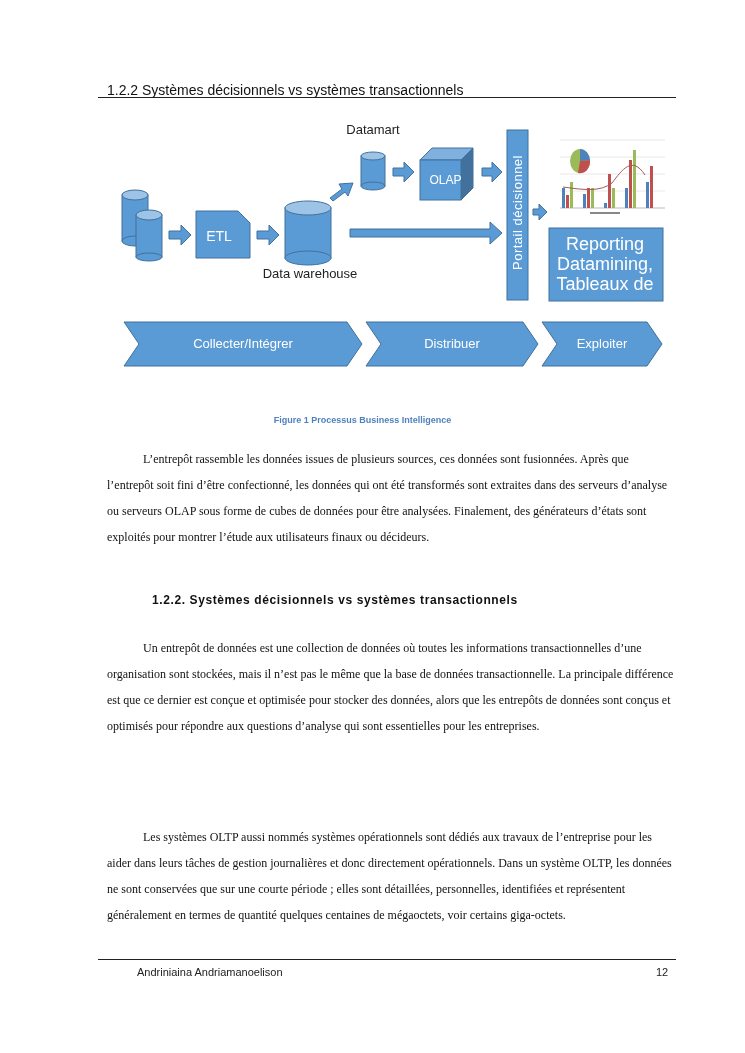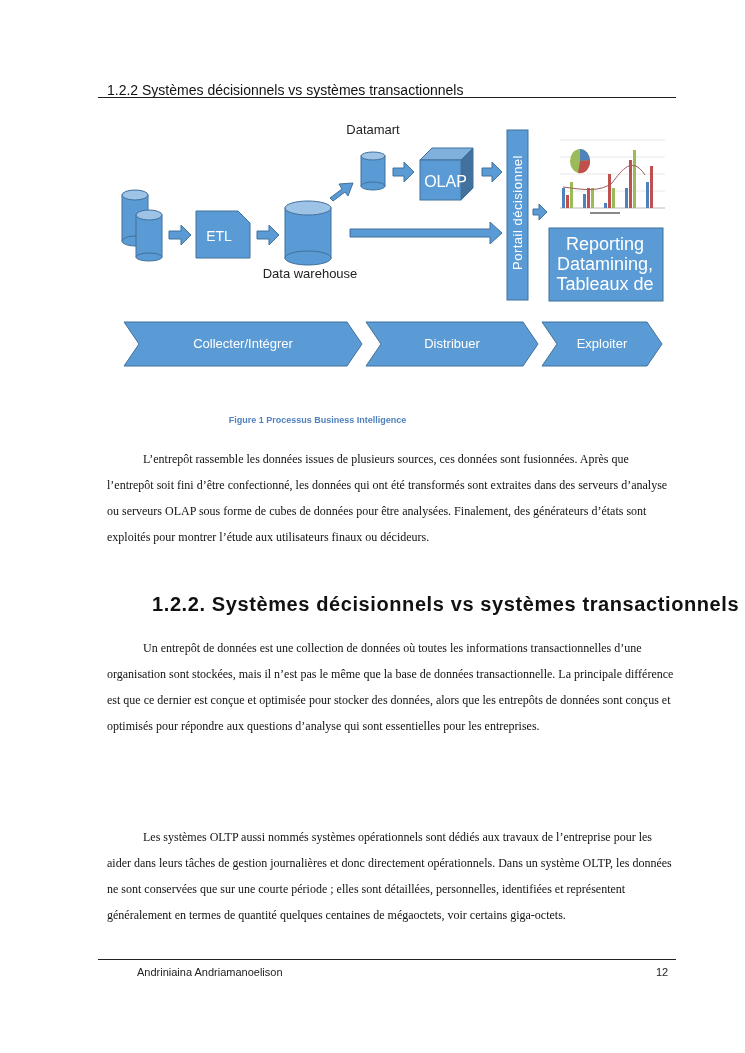--- a/index.html
+++ b/index.html
@@ -4,25 +4,25 @@
 <style>
   html, body { margin:0; padding:0; background:#ffffff; }
   body { width:745px; height:1053px; position:relative; overflow:hidden; font-family:"Liberation Serif", serif; color:#111; }
   .hdr { position:absolute; left:107px; top:70px; font-family:"Liberation Sans", sans-serif; font-size:14px; color:#111;margin-top:12px; }
   .hdr-rule { position:absolute; left:98px; top:97px; width:578px; height:1px; background:#222; }
 
   .fig { position:absolute; left:0; top:0; width:745px; height:400px; }
   .lbl { position:absolute; font-family:"Liberation Sans", sans-serif; font-size:13px; color:#222; text-align:center; }
   .wlbl { font-family:"Liberation Sans", sans-serif; color:#fff; }
 
-  .caption { position:absolute; left:0; width:635px; top:415px; text-align:center; font-family:"Liberation Sans", sans-serif; font-size:9px; font-weight:bold; color:#4f81bd; }
+  .caption { position:absolute; left:0; width:635px; top:415px; text-align:center; font-family:"Liberation Sans", sans-serif; font-size:9px; font-weight:bold; color:#4f81bd;padding-left:45px; }
 
   .para { position:absolute; left:107px; width:570px; font-size:12px; line-height:26px; text-align:left; }
   .para .first { display:block; text-indent:36px; }
-  .h2 { position:absolute; left:152px; top:593px; font-family:"Liberation Sans", sans-serif; font-weight:bold; font-size:20px; letter-spacing:0.6px; color:#111; }
+  .h2 { position:absolute; left:152px; top:593px; font-family:"Liberation Sans", sans-serif; font-weight:bold; font-size:12px; letter-spacing:0.6px; color:#111; }
 
   .ftr-rule { position:absolute; left:98px; top:959px; width:578px; height:1px; background:#222; }
   .ftr-name { position:absolute; left:107px; top:966px; font-family:"Liberation Sans", sans-serif; font-size:11px; color:#222;margin-left:30px; }
   .ftr-page { position:absolute; left:656px; top:966px; font-family:"Liberation Sans", sans-serif; font-size:11px; color:#222; }
 </style>
 </head>
 <body>
 
 <div class="hdr">1.2.2  Systèmes décisionnels vs systèmes transactionnels</div>
 <div class="hdr-rule"></div>
@@ -112,21 +112,21 @@
     <rect x="549" y="228" width="114" height="73" fill="#5b9bd5" stroke="#41719c"></rect>
 
     <polygon points="124,322 347,322 362,344 347,366 124,366 139,344" fill="#5b9bd5" stroke="#41719c"></polygon>
     <polygon points="366,322 523,322 538,344 523,366 366,366 381,344" fill="#5b9bd5" stroke="#41719c"></polygon>
     <polygon points="542,322 647,322 662,344 647,366 542,366 557,344" fill="#5b9bd5" stroke="#41719c"></polygon>
   </svg>
 
   <div class="lbl wlbl" style="left:196px;top:228px;width:46px;font-size:14px;">ETL</div>
   <div class="lbl" style="left:255px;top:266px;width:110px;">Data warehouse</div>
   <div class="lbl" style="left:340px;top:122px;width:66px;">Datamart</div>
-  <div class="lbl wlbl" style="left:420px;top:173px;width:51px;font-size:16px;">OLAP</div>
+  <div class="lbl wlbl" style="left:420px;top:173px;width:51px;font-size:12px;">OLAP</div>
   <div class="lbl wlbl" style="left:442px;top:205px;width:150px;font-size:13px;transform:rotate(-90deg);letter-spacing:0.5px;">Portail décisionnel</div>
   <div class="lbl wlbl" style="left:549px;top:234px;width:112px;font-size:18px;line-height:20px;">
     <span>Reporting</span><br>
     <span>Datamining,</span><br>
     <span>Tableaux de</span>
   </div>
   <div class="lbl wlbl" style="left:139px;top:336px;width:208px;font-size:13px;">Collecter/Intégrer</div>
   <div class="lbl wlbl" style="left:381px;top:336px;width:142px;font-size:13px;">Distribuer</div>
   <div class="lbl wlbl" style="left:557px;top:336px;width:90px;font-size:13px;">Exploiter</div>
 </div>

